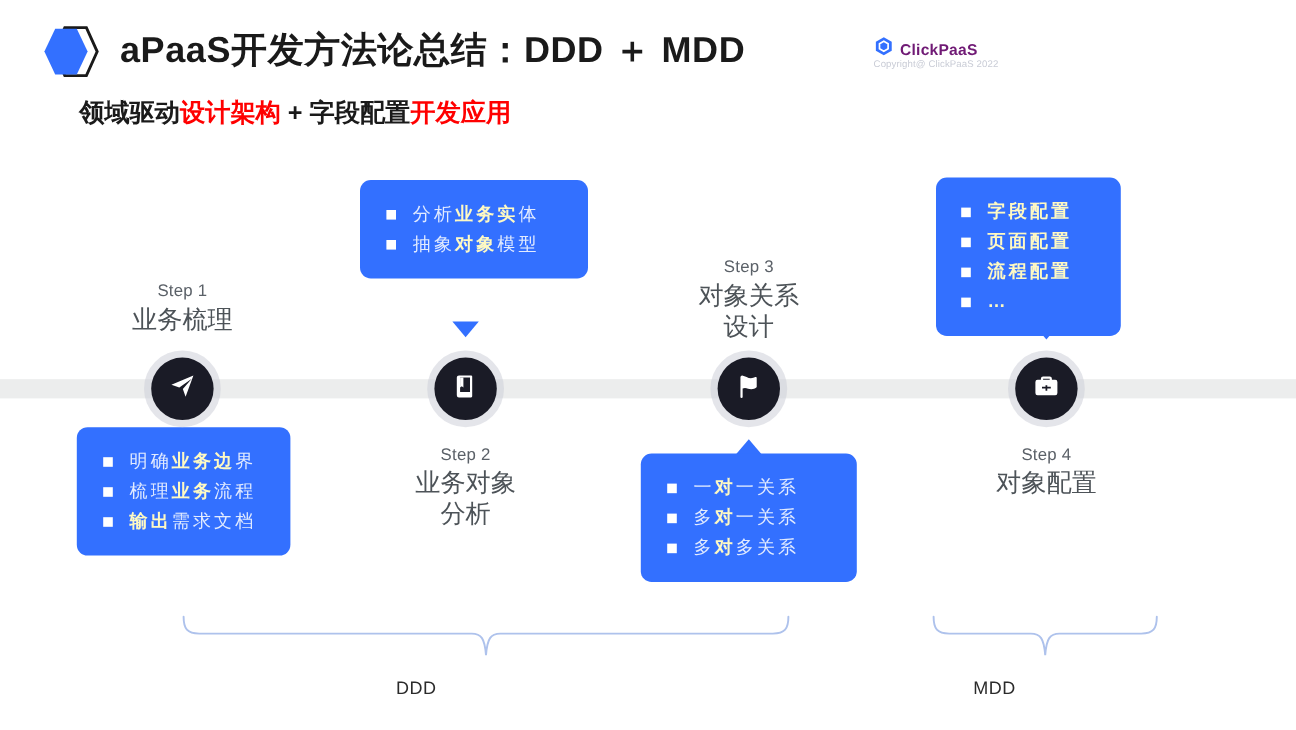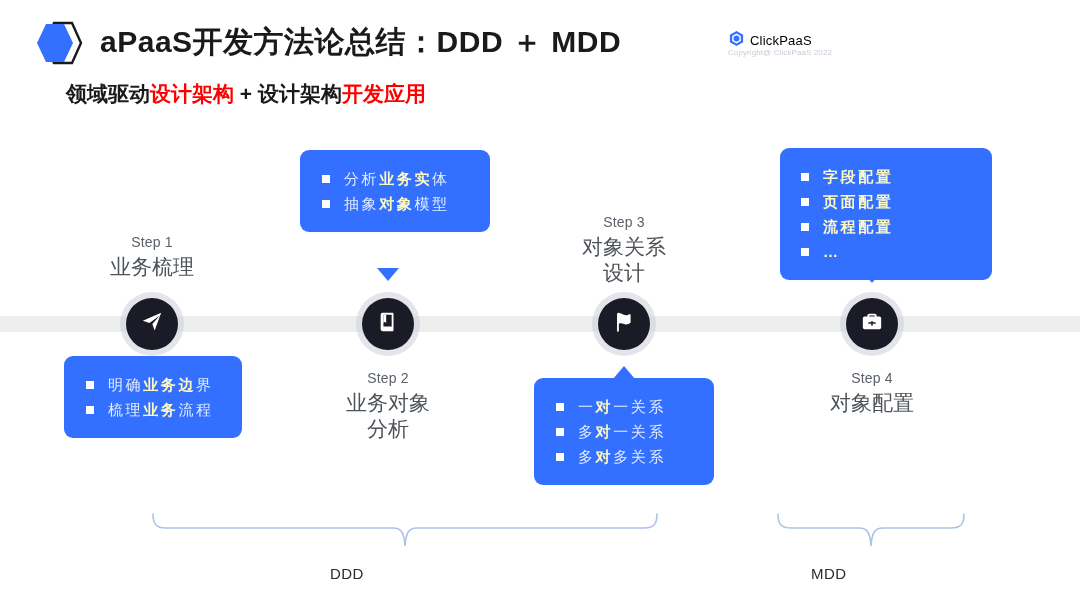--- a/index.html
+++ b/index.html
@@ -36,21 +36,21 @@
     font-weight: 700;
     color: #1a1a1a;
     white-space: nowrap;
   }
   .subtitle .hl { color: #ff0000; }
 
   
   .brand { position: absolute; right: 28px; top: 30px; text-align: center; }
   .brand-row { display: flex; align-items: center; gap: 5px; }
   .brand-name {
-    font-size: 13px; font-weight: 400; color: #000000; letter-spacing: 0.2px;
+    font-size: 13px; font-weight: 700; color: #701a75; letter-spacing: 0.2px;
   }
   .brand-copy {
     font-size: 8px; color: #c9ccd6; margin-top: -3px; letter-spacing: 0.1px;
     white-space: nowrap;
   }
 
   
   .timeline-bar {
     position: absolute; left: 0; top: 316px; width: 1080px; height: 16px;
     background: #eceded;
@@ -119,21 +119,21 @@
     border-right: 11px solid transparent;
     border-top: 13px solid #3370ff;
   }
   .tail-up {
     border-left: 11px solid transparent;
     border-right: 11px solid transparent;
     border-bottom: 13px solid #3370ff;
   }
 
   .card-top-2   { left: 300px; top: 150px; width: 190px; }
-  .card-top-4   { left: 780px; top: 148px; width: 212px; padding-left: 21px; }
+  .card-top-4   { left: 780px; top: 148px; width: 154px; padding-left: 21px; }
   .card-bot-1   { left: 64px;  top: 356px; width: 178px; text-align: right; }
   .card-bot-3   { left: 534px; top: 378px; width: 180px; }
 
   
   .brace { position: absolute; }
   .brace svg { display: block; }
   .brace-label {
     position: absolute;
     text-align: left;
     font-size: 15px;
@@ -153,21 +153,21 @@
       <polygon points="20,3 38,3 47,23 38,43 20,43 11,23" fill="none" stroke="#1a1a1a" stroke-width="2.4"></polygon>
       <polygon points="12,4 30,4 39,23 30,42 12,42 3,23" fill="#3370ff"></polygon>
     </svg>
   </div>
 
   <div class="title-row">
     <span class="title-text">aPaaS开发方法论总结：DDD ＋ MDD</span>
   </div>
 
   <div class="subtitle">
-    <span>领域驱动</span><span class="hl">设计架构</span><span> + 设计架构</span><span class="hl">开发应用</span>
+    <span>领域驱动</span><span class="hl">设计架构</span><span> + 字段配置</span><span class="hl">开发应用</span>
   </div>
 
   <div class="brand">
     <div class="brand-row">
       <span>
         <svg viewBox="0 0 18 18" width="17" height="17" aria-hidden="true">
           <polygon points="9,1 16,5 16,13 9,17 2,13 2,5" fill="#3370ff"></polygon>
           <polygon points="9,4.6 12.8,6.8 12.8,11.2 9,13.4 5.2,11.2 5.2,6.8" fill="none" stroke="#ffffff" stroke-width="1.5"></polygon>
         </svg>
       </span>
@@ -284,20 +284,26 @@
       <span>明确</span>
         <b>业务边</b>
         <span>界</span>
     </li>
     <li>
       <span class="bullet"></span>
       <span>梳理</span>
         <b>业务</b>
         <span>流程</span>
     </li>
+    <li>
+      <span class="bullet"></span>
+      <span></span>
+        <b>输出</b>
+        <span>需求文档</span>
+    </li>
   </ul>
 </div>
 
 <div class="tail tail-up" style="left:613px; top:366px;"></div>
 <div class="card card-bot-3">
   <ul>
     <li>
       <span class="bullet"></span>
       <span>一</span>
         <b>对</b>

